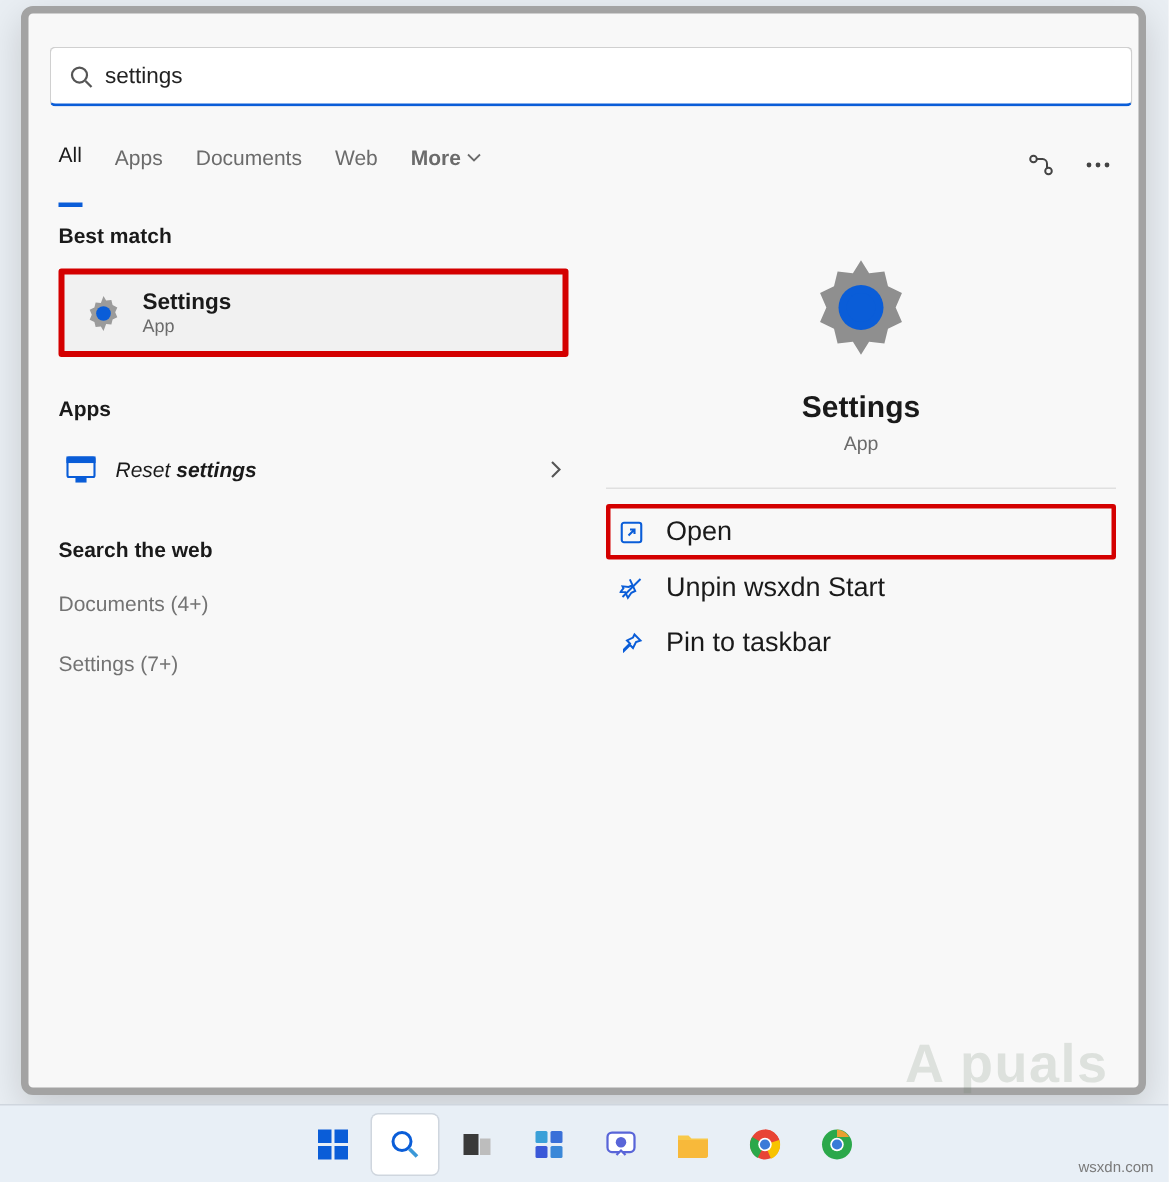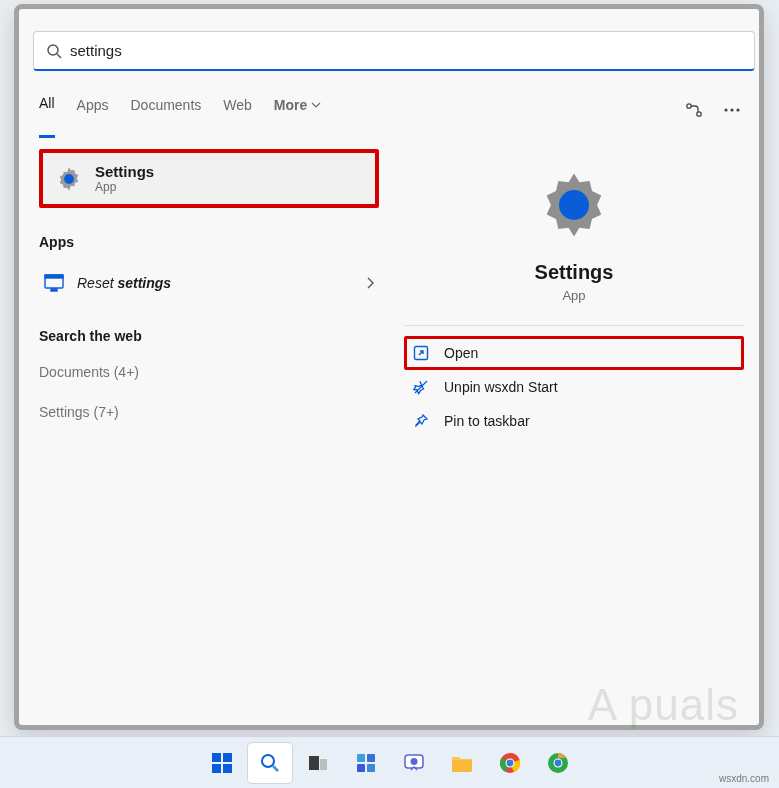--- a/index.html
+++ b/index.html
@@ -118,21 +118,21 @@
     align-items: center;
   }
   .big-gear { width: 72px; height: 72px; margin-top: 20px; }
   .big-title { font-size: 20px; font-weight: 600; color: #1a1a1a; margin-top: 20px; }
   .big-sub { font-size: 13px; color: #6b6b6b; margin-top: 4px; }
   .divider { width: 340px; height: 1px; background: #e0e0e0; margin-top: 22px; }
   .action-list { width: 340px; margin-top: 10px; }
   .action-item {
     display: flex; align-items: center; gap: 14px;
     padding: 8px 8px;
-    font-size: 14px; color: #1a1a1a;
+    font-size: 18px; color: #1a1a1a;
     cursor: pointer;
   }
   .action-item.open-hl { border: 3px solid #d40000; padding: 5px 5px; border-radius: 2px; }
   .action-item .aico { width: 18px; height: 18px; display:flex; align-items:center; justify-content:center; color:#0a5dd8; flex-shrink:0; }
   .action-item.open-hl .aico { color:#0a5dd8; }
   .taskbar {
     position: absolute;
     left: 0; bottom: 0;
     width: 779px; height: 52px;
     background: #e8eff6;
@@ -148,21 +148,21 @@
     border-radius: 4px;
     cursor: pointer;
   }
   .tb-btn.active { background: #fff; box-shadow: 0 0 0 1px #cfd6de; }
   .watermark {
     position: absolute; right: 10px; bottom: 4px;
     font-size: 10px; color: #7a7a7a;
   }
   .wm-appuals {
     position: absolute; right: 40px; bottom: 58px;
-    font-size: 44px; font-weight: 400; color: rgba(100,120,100,0.18);
+    font-size: 36px; font-weight: 700; color: rgba(100,120,100,0.18);
     pointer-events: none;
     letter-spacing: 1px;
   }
 </style>
 </head>
 <body>
 
 <div class="window">
 
   <div class="search-bar">
@@ -196,20 +196,21 @@
     <div class="icon-btn">
       <svg width="18" height="18" viewBox="0 0 18 18" fill="#444">
           <circle cx="3" cy="9" r="1.6"></circle>
           <circle cx="9" cy="9" r="1.6"></circle>
           <circle cx="15" cy="9" r="1.6"></circle>
         </svg>
     </div>
   </div>
 
   <div class="left-pane">
+    <div class="section-title">Best match</div>
     <div class="best-match-item">
       <svg width="28" height="28" viewBox="0 0 24 24">
         <path fill="#9b9b9b" d="M12 2l1.5 2.6 3-0.3 0.7 2.9 2.7 1.3-1.2 2.8 1.2 2.8-2.7 1.3-0.7 2.9-3-0.3L12 22l-1.5-2.6-3 0.3-0.7-2.9L4.1 15.5l1.2-2.8-1.2-2.8 2.7-1.3 0.7-2.9 3 0.3L12 2z"></path>
         <circle cx="12" cy="12" r="4.2" fill="#0a5dd8"></circle>
       </svg>
       <div class="txt">
         <div class="nm">Settings</div>
         <div class="sb">App</div>
       </div>
     </div>

